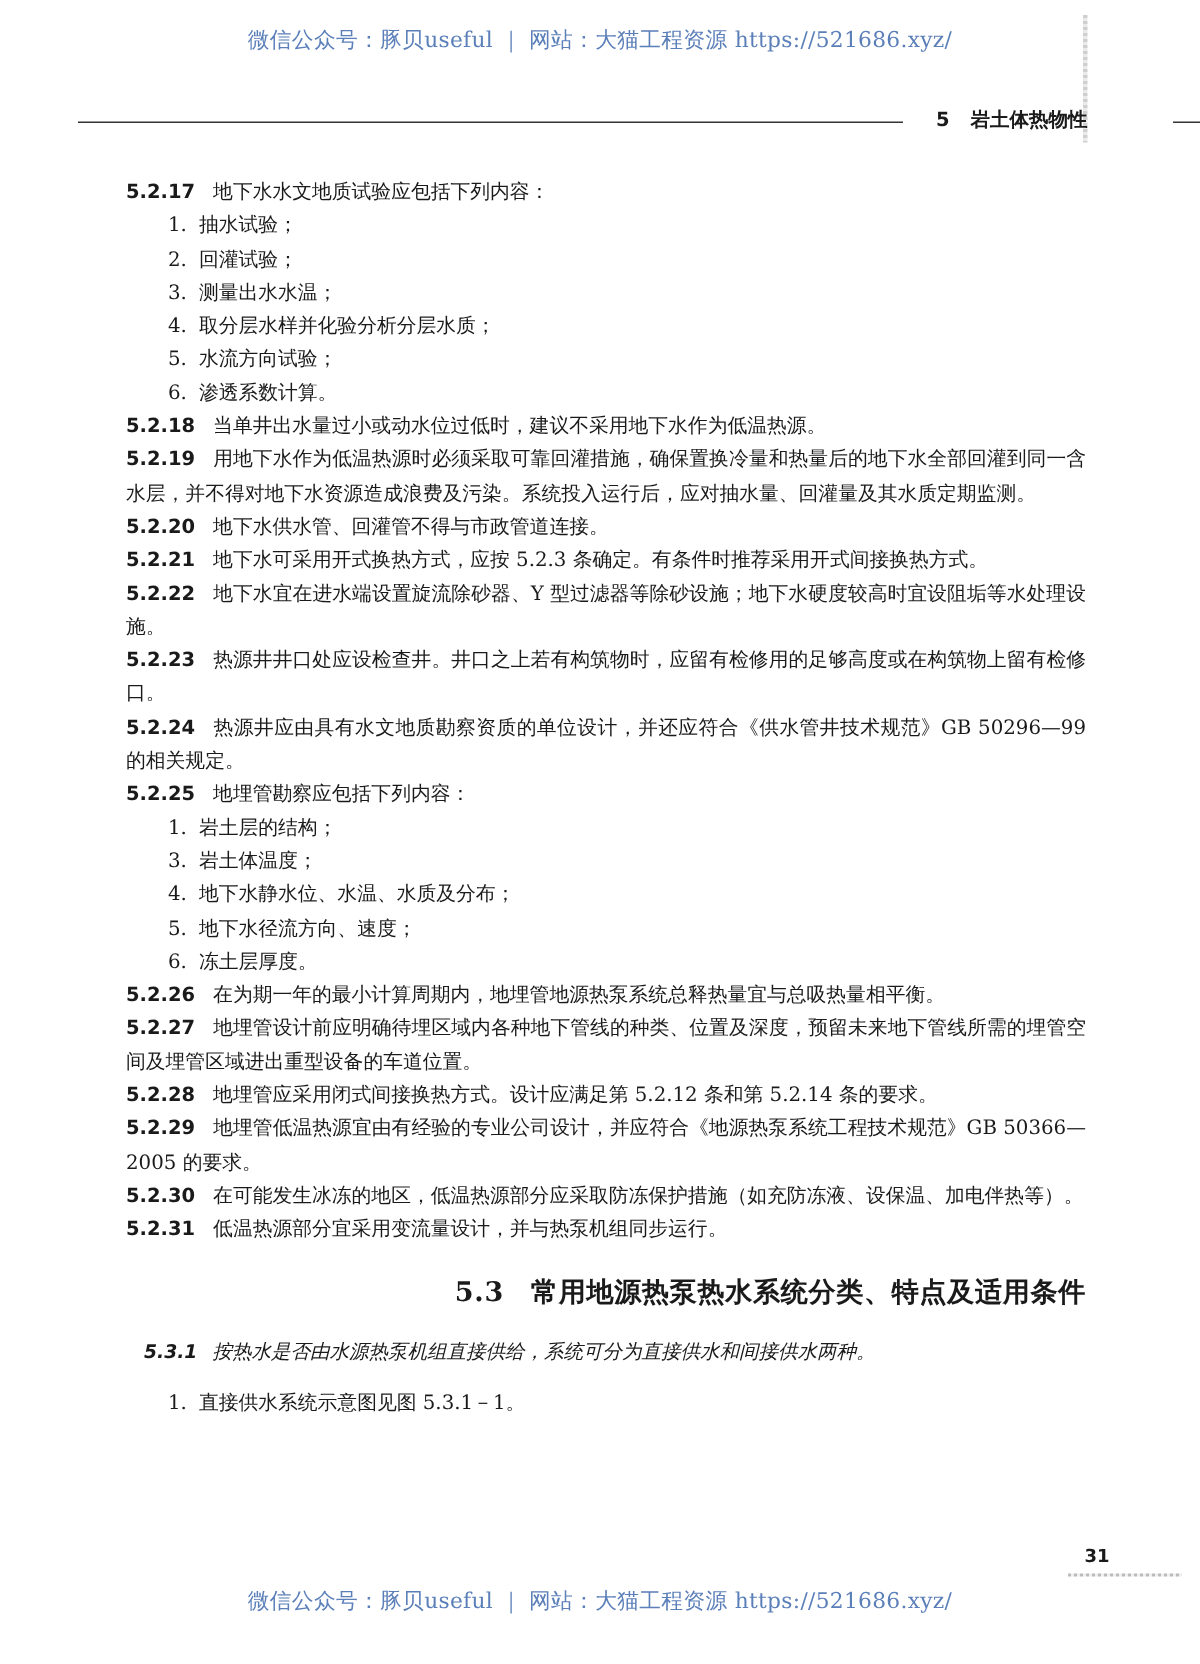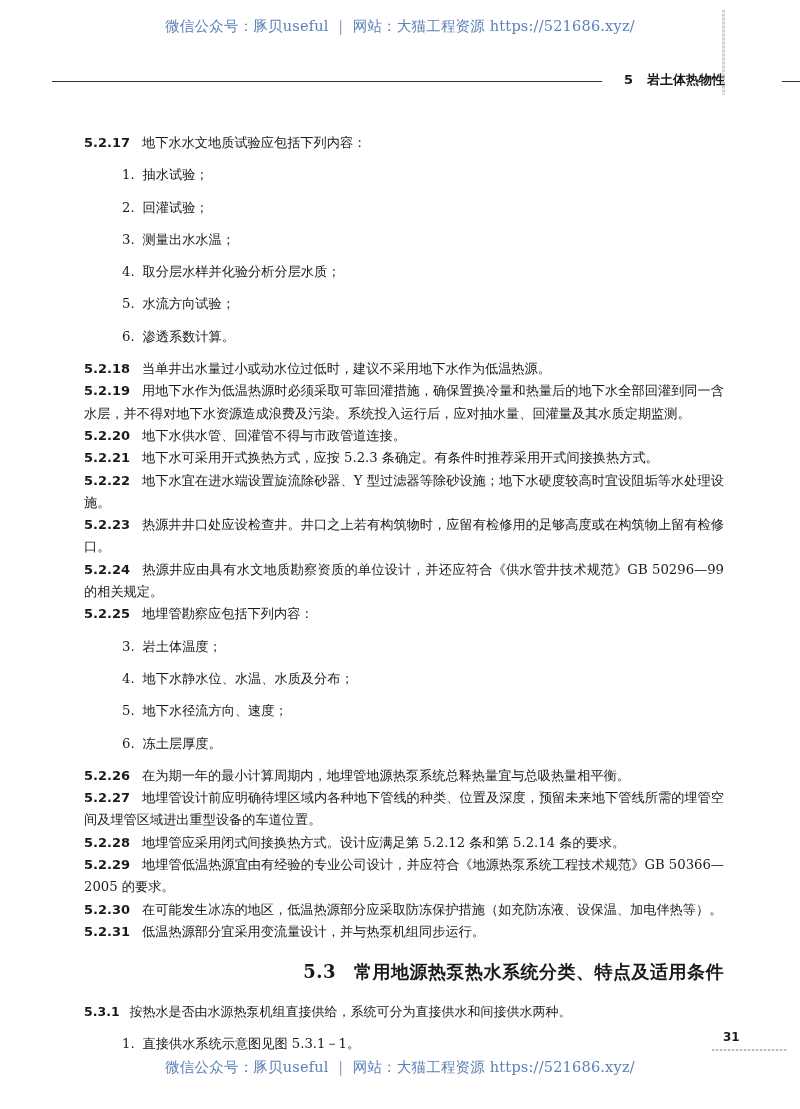--- a/index.html
+++ b/index.html
@@ -10,30 +10,30 @@
   .watermark.top { top: 17px; }
   .watermark.bottom { top: 1058px; left: 50px; width: 700px; }
   .binding-edge { position: absolute; left: 722px; top: 10px; width: 3px; height: 85px;
                   background: repeating-linear-gradient(#cfcfcf 0 2px, #eaeaea 2px 4px); }
   .running-head { position: absolute; top: 71px; left: 52px; width: 740px; height: 20px; }
   .running-head .rule-left { position: absolute; left: 0; top: 10px; width: 550px; height: 1px; background: #333; }
   .running-head .rule-right { position: absolute; left: 730px; top: 10px; width: 60px; height: 1px; background: #333; }
   .running-head .title { position: absolute; left: 572px; top: 0; font-family: "DejaVu Sans", sans-serif;
                          font-weight: bold; font-size: 13px; white-space: nowrap; }
   .running-head .title .num { margin-right: 14px; }
-  .content { position: absolute; left: 84px; top: 132px; width: 640px; }
+  .content { position: absolute; left: 84px; top: 118px; width: 640px; }
   .para { font-size: 13.2px; line-height: 22.3px; margin: 0; text-align: justify; }
   .para .clause { font-family: "DejaVu Sans", "Liberation Sans", sans-serif; font-weight: bold;
                   font-size: 13px; margin-right: 12px; }
-  .item { font-size: 13.2px; line-height: 22.3px; margin: 10px; padding-left: 28px; }
+  .item { font-size: 13.2px; line-height: 22.3px; margin: 0; padding-left: 28px; }
   .item .n { margin-right: 8px; }
   .section-title { font-family: "DejaVu Serif", serif; font-weight: bold; font-size: 18px;
                    text-align: right; margin: 17px 0 17px 0; letter-spacing: 0.5px; }
   .section-title .num { margin-right: 18px; }
-  .para2 { font-size: 13px; line-height: 22px; margin: 0; }
+  .para2 { font-size: 13px; line-height: 22px; margin: 12px; font-style: italic; }
   .para2 .clause { font-family: "DejaVu Sans", sans-serif; font-weight: bold; font-size: 12.5px; margin-right: 10px; }
   .page-number { position: absolute; left: 723px; top: 1030px; font-family: "DejaVu Sans", sans-serif;
                  font-weight: bold; font-size: 12px; }
   .page-number-deco { position: absolute; left: 712px; top: 1049px; width: 76px; height: 2px;
                       background: repeating-linear-gradient(90deg, #bbb 0 2px, #eee 2px 4px); }
 </style>
 </head>
 <body>
 
 <div class="binding-edge"></div>
@@ -58,20 +58,21 @@
       <p class="item"><span class="n">5.</span><span>水流方向试验；</span></p>
       <p class="item"><span class="n">6.</span><span>渗透系数计算。</span></p>
       <p class="para"><span class="clause">5.2.18</span><span>当单井出水量过小或动水位过低时，建议不采用地下水作为低温热源。</span></p>
       <p class="para"><span class="clause">5.2.19</span><span>用地下水作为低温热源时必须采取可靠回灌措施，确保置换冷量和热量后的地下水全部回灌到同一含水层，并不得对地下水资源造成浪费及污染。系统投入运行后，应对抽水量、回灌量及其水质定期监测。</span></p>
       <p class="para"><span class="clause">5.2.20</span><span>地下水供水管、回灌管不得与市政管道连接。</span></p>
       <p class="para"><span class="clause">5.2.21</span><span>地下水可采用开式换热方式，应按 5.2.3 条确定。有条件时推荐采用开式间接换热方式。</span></p>
       <p class="para"><span class="clause">5.2.22</span><span>地下水宜在进水端设置旋流除砂器、Y 型过滤器等除砂设施；地下水硬度较高时宜设阻垢等水处理设施。</span></p>
       <p class="para"><span class="clause">5.2.23</span><span>热源井井口处应设检查井。井口之上若有构筑物时，应留有检修用的足够高度或在构筑物上留有检修口。</span></p>
       <p class="para"><span class="clause">5.2.24</span><span>热源井应由具有水文地质勘察资质的单位设计，并还应符合《供水管井技术规范》GB 50296—99的相关规定。</span></p>
       <p class="para"><span class="clause">5.2.25</span><span>地埋管勘察应包括下列内容：</span></p>
+      <p class="item"><span class="n">1.</span><span>岩土层的结构；</span></p>
       <p class="item"><span class="n">3.</span><span>岩土体温度；</span></p>
       <p class="item"><span class="n">4.</span><span>地下水静水位、水温、水质及分布；</span></p>
       <p class="item"><span class="n">5.</span><span>地下水径流方向、速度；</span></p>
       <p class="item"><span class="n">6.</span><span>冻土层厚度。</span></p>
       <p class="para"><span class="clause">5.2.26</span><span>在为期一年的最小计算周期内，地埋管地源热泵系统总释热量宜与总吸热量相平衡。</span></p>
       <p class="para"><span class="clause">5.2.27</span><span>地埋管设计前应明确待埋区域内各种地下管线的种类、位置及深度，预留未来地下管线所需的埋管空间及埋管区域进出重型设备的车道位置。</span></p>
       <p class="para"><span class="clause">5.2.28</span><span>地埋管应采用闭式间接换热方式。设计应满足第 5.2.12 条和第 5.2.14 条的要求。</span></p>
       <p class="para"><span class="clause">5.2.29</span><span>地埋管低温热源宜由有经验的专业公司设计，并应符合《地源热泵系统工程技术规范》GB 50366—2005 的要求。</span></p>
       <p class="para"><span class="clause">5.2.30</span><span>在可能发生冰冻的地区，低温热源部分应采取防冻保护措施（如充防冻液、设保温、加电伴热等）。</span></p>
       <p class="para"><span class="clause">5.2.31</span><span>低温热源部分宜采用变流量设计，并与热泵机组同步运行。</span></p>

